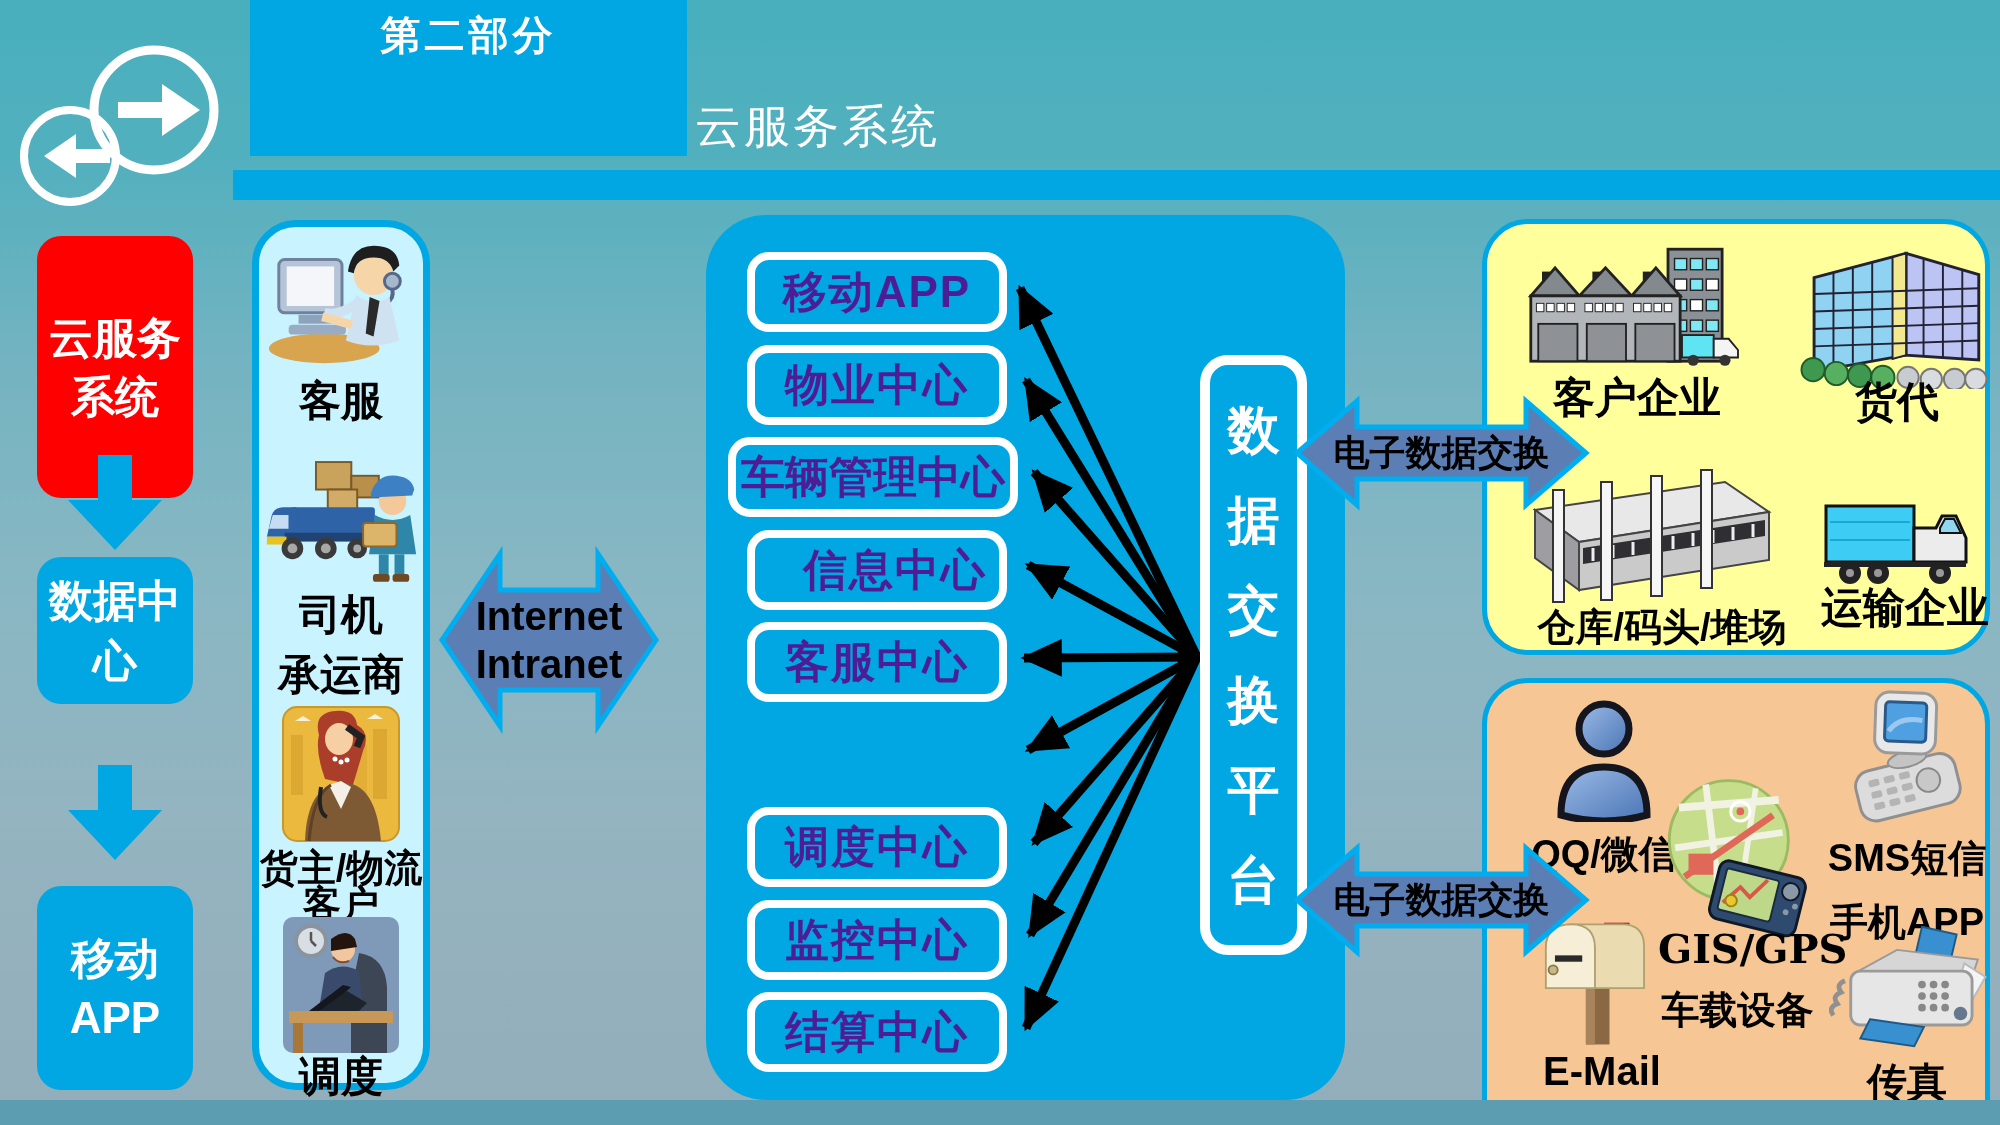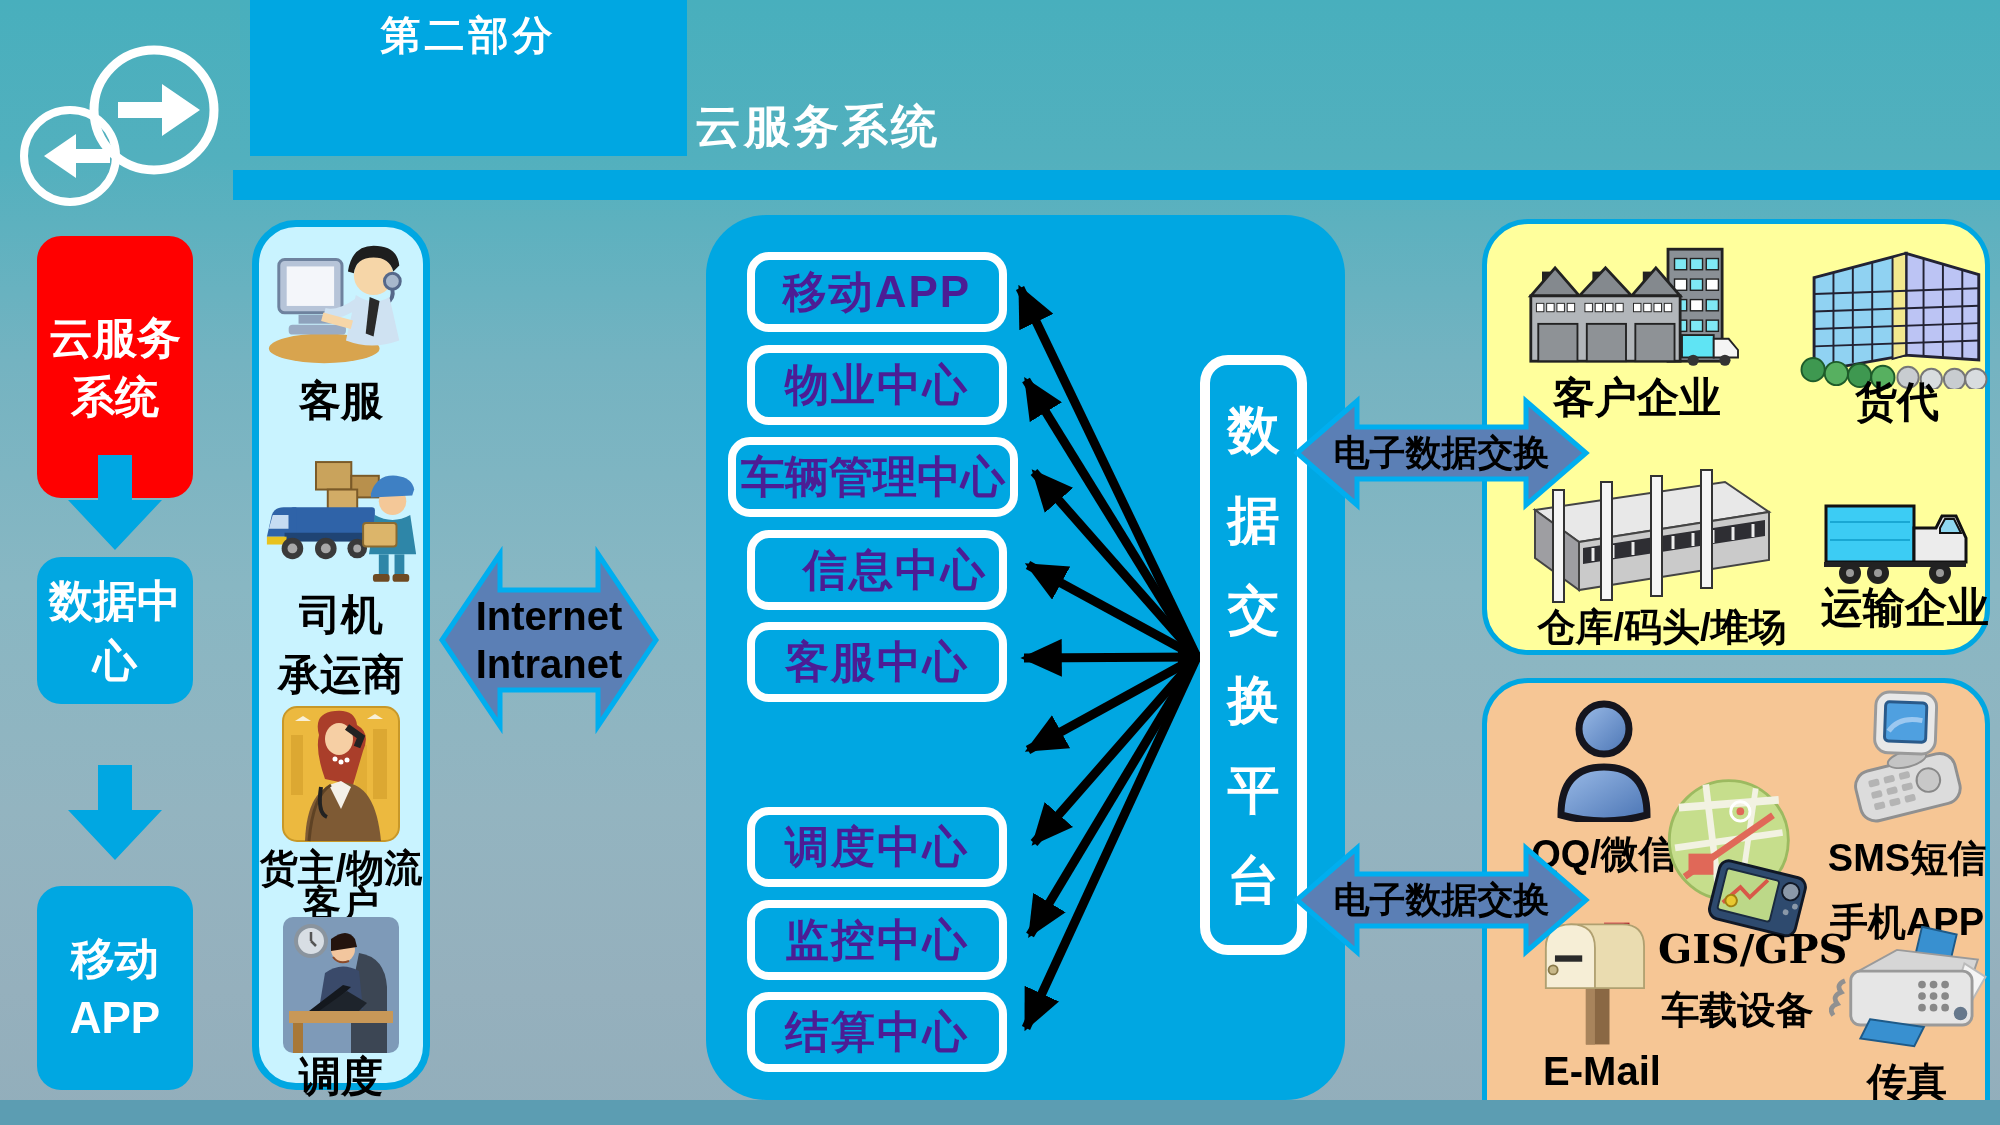--- a/index.html
+++ b/index.html
@@ -7,21 +7,21 @@
     position:relative;width:2000px;height:1125px;overflow:hidden;
     font-family:"Liberation Sans",sans-serif;
     background:linear-gradient(180deg,#48afbd 0%,#52b0be 14%,#74b3c1 32%,#88b7c3 52%,#93b4c0 72%,#95b0bd 88%,#92aebb 100%);
   }
   .abs{position:absolute;}
   .bottom-band{left:0;top:1100px;width:2000px;height:25px;background:#5c9db2;}
   
   .title-block{left:250px;top:0;width:437px;height:156px;background:#00a7e2;color:#fff;text-align:center;}
   .part-label{display:block;margin-top:8px;font-size:40px;font-weight:bold;letter-spacing:4px;}
   .main-title{display:block;margin-top:4px;font-size:74px;font-weight:bold;letter-spacing:10px;}
-  .subtitle{left:695px;top:96px;font-size:46px;font-weight:bold;color:#fff;letter-spacing:3px;}
+  .subtitle{left:695px;top:96px;font-size:46px;font-weight:normal;color:#fff;letter-spacing:3px;}
   .header-bar{left:233px;top:170px;width:1767px;height:30px;background:#00a7e2;}
   
   .flow-node{left:37px;width:156px;border-radius:24px;color:#fff;display:flex;flex-direction:column;justify-content:center;align-items:center;font-weight:bold;font-size:44px;line-height:1.35;text-align:center;}
   .down-arrow{left:62px;width:106px;}
   
   .roles-panel{left:252px;top:220px;width:178px;height:870px;background:#c9f3ff;border:7px solid #00a7e2;border-radius:44px;box-sizing:border-box;}
   .lbl{position:absolute;width:100%;text-align:center;color:#000;font-weight:bold;}
   
   .center-box{left:706px;top:215px;width:639px;height:885px;background:#00a7e2;border-radius:60px;}
   .cbtn{position:absolute;left:41px;width:260px;height:80px;border:8px solid #fff;border-radius:22px;box-sizing:border-box;background:#00a7e2;color:#4c1d95;font-weight:bold;font-size:44px;display:flex;align-items:center;justify-content:center;letter-spacing:2px;}

